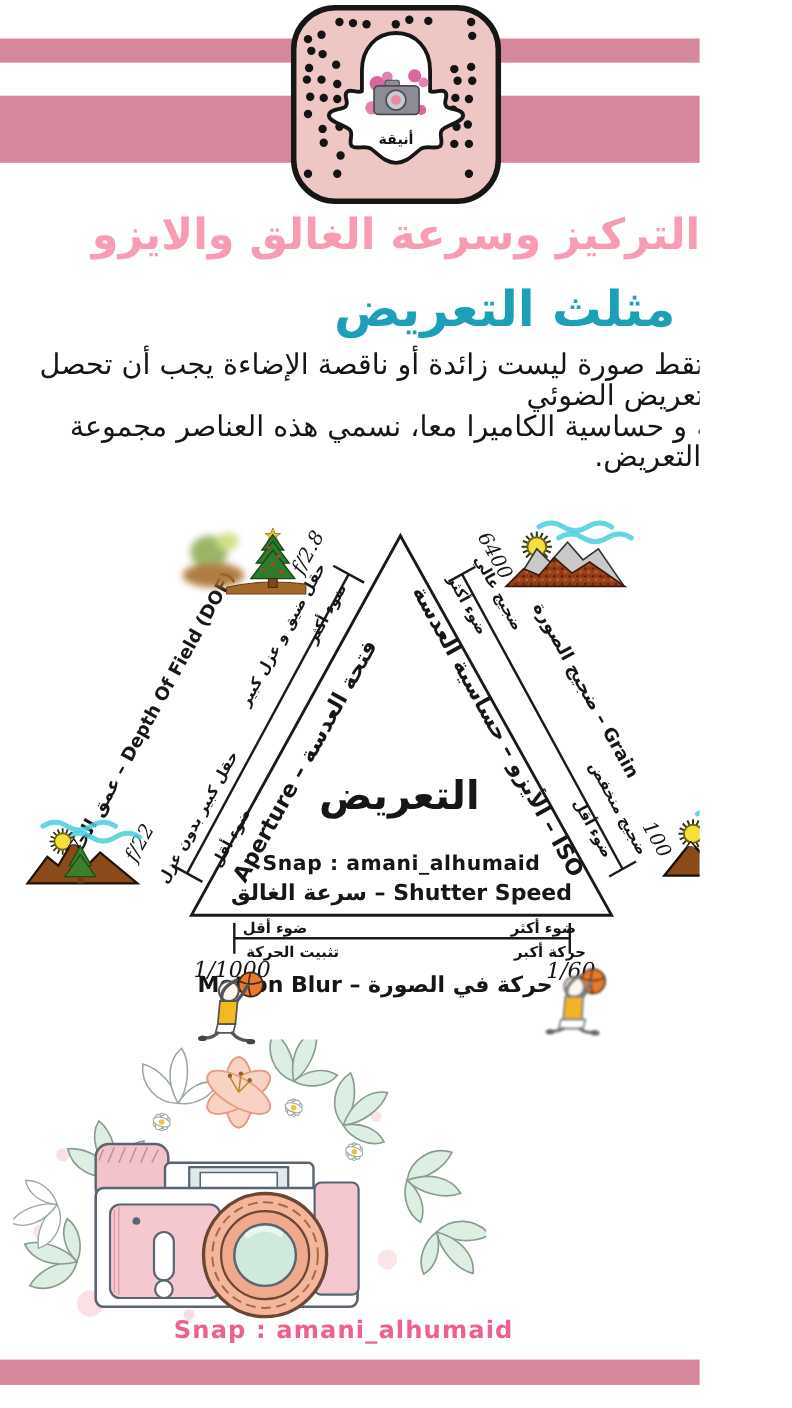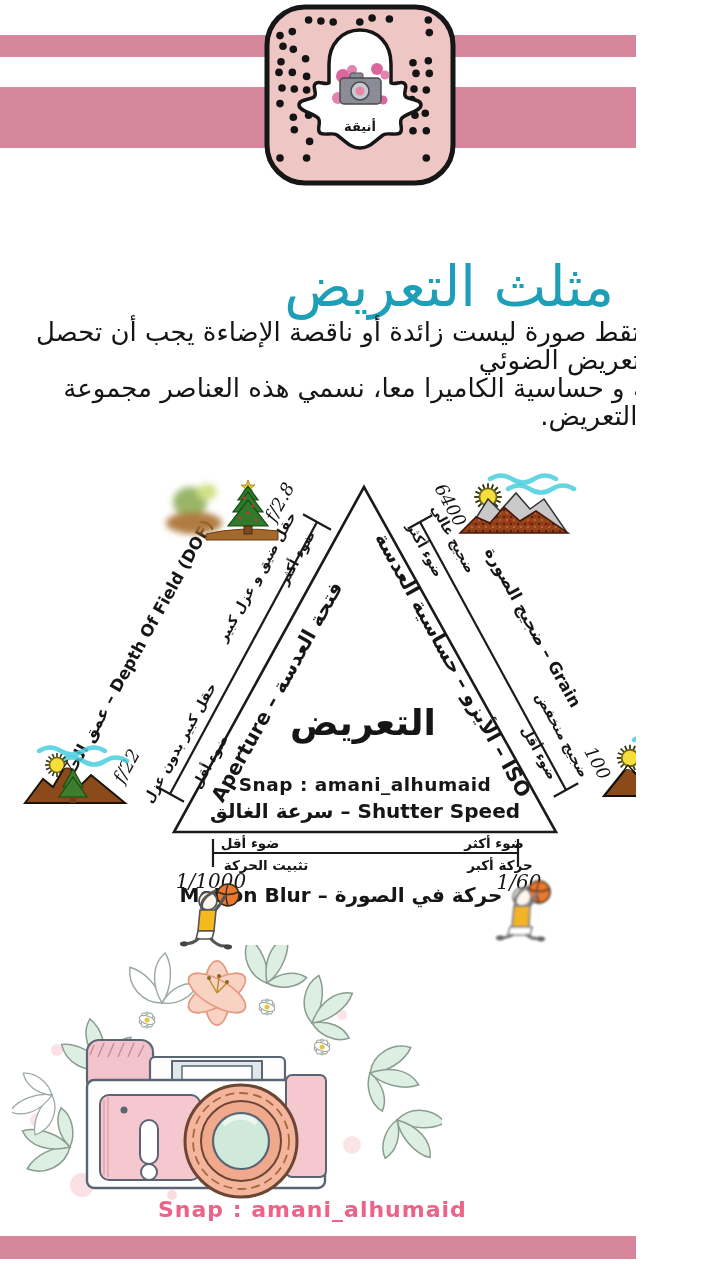--- a/index.html
+++ b/index.html
@@ -5,21 +5,21 @@
   html,body{margin:0;padding:0;background:#fff;}
   #page{position:relative;width:636px;height:1280px;background:#fff;overflow:hidden;
         font-family:"DejaVu Sans",sans-serif;}
   .stripe{position:absolute;left:0;width:720px;}
   #stripe-thin{top:35px;height:22px;}
   #stripe-thick{top:87px;height:61px;}
   #stripe-bottom{top:1236px;height:23px;}
   #snapcode{position:absolute;left:264px;top:4px;width:192px;height:182px;}
   #page-title{position:absolute;left:0;top:191px;width:720px;text-align:center;
       font-size:39px;font-weight:800;letter-spacing:0;}
-  #section-heading{position:absolute;right:22px;top:254px;font-size:56px;font-weight:400;direction:rtl;}
+  #section-heading{position:absolute;right:22px;top:254px;font-size:45px;font-weight:700;direction:rtl;}
   #intro{position:absolute;left:10px;top:318px;width:700px;direction:rtl;
       font-size:26px;line-height:28px;color:#151515;}
   #diagram{position:absolute;left:0;top:458px;width:720px;height:500px;}
   #camera-art{position:absolute;left:12px;top:945px;width:430px;height:260px;}
   #footer-handle{position:absolute;left:158px;top:1197px;font-size:22px;font-weight:700;letter-spacing:1px;}
   
   text{fill:#161616;}
   .lbl{font:700 13.5px "DejaVu Sans",sans-serif;text-anchor:middle;}
   .val{font:italic 18px "DejaVu Serif",serif;text-anchor:middle;}
   .edge{font:700 20px "DejaVu Sans",sans-serif;text-anchor:middle;}
@@ -93,20 +93,21 @@
       <circle cx="74" cy="94" r="6" fill="#e383b0"></circle>
         <circle cx="119" cy="96" r="4.5" fill="#d9679c"></circle>
       <rect x="86" y="69" width="13" height="6" rx="2" fill="#8c8c96" stroke="#4a4a52"></rect>
       <rect x="76" y="74" width="41" height="26" rx="4" fill="#8c8c96" stroke="#4a4a52" stroke-width="1.5"></rect>
       <circle cx="96" cy="87" r="9" fill="#c9c9d2" stroke="#4a4a52" stroke-width="1.5"></circle>
       <circle cx="96" cy="87" r="4.5" fill="#e887a6"></circle>
     </g>
     <text x="96" y="127" text-anchor="middle" style="font:700 13px 'DejaVu Sans',sans-serif" fill="#eb9dad">أنيقة</text>
   </svg>
 
+  <div id="page-title" style="color: rgb(247, 156, 178);">التركيز وسرعة الغالق والايزو</div>
   <div id="section-heading" style="color: rgb(29, 159, 184);">مثلث التعريض</div>
 
   <div id="intro">
     <div>حتى تلتقط صورة ليست زائدة أو ناقصة الإضاءة يجب أن تحصل على التعريض الضوئي</div>
     <div>العدسة و حساسية الكاميرا معا، نسمي هذه العناصر مجموعة بمثلث التعريض.</div>
   </div>
 
   <svg id="diagram" viewBox="0 0 720 500">
     <defs>
       <filter id="soft" x="-50%" y="-50%" width="200%" height="200%">

